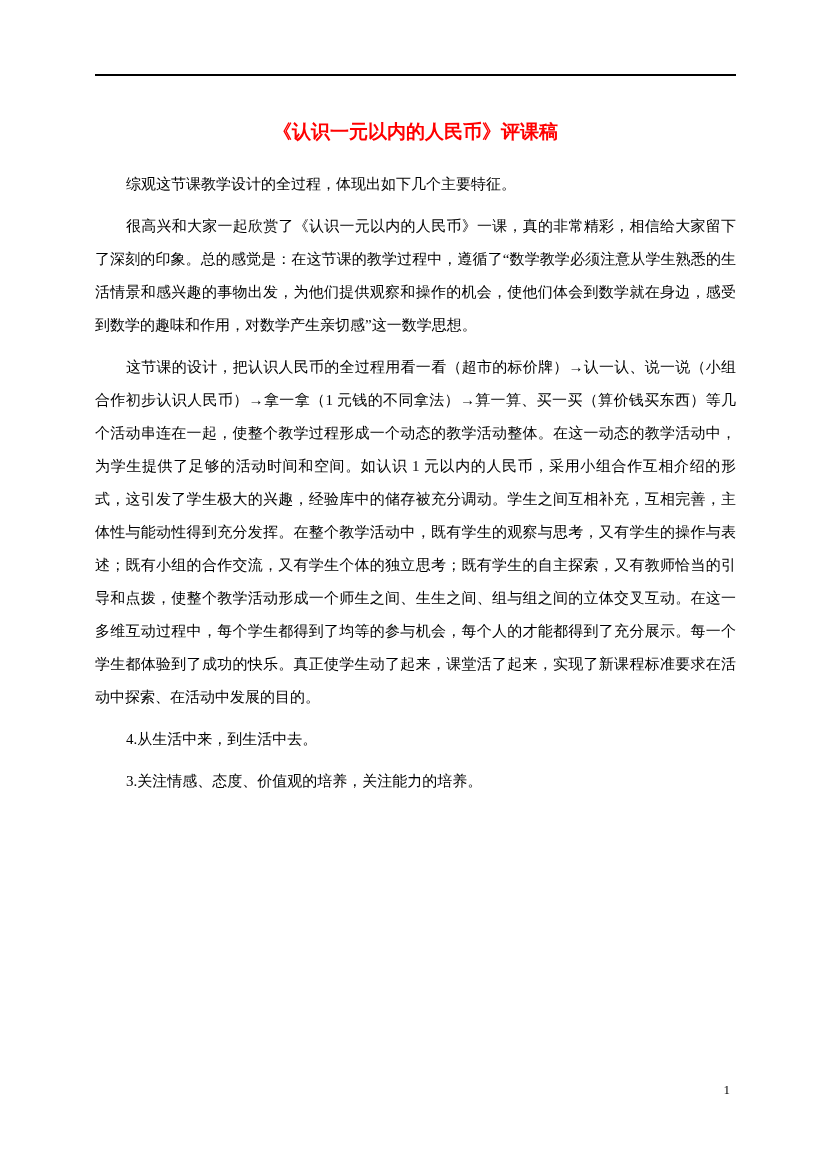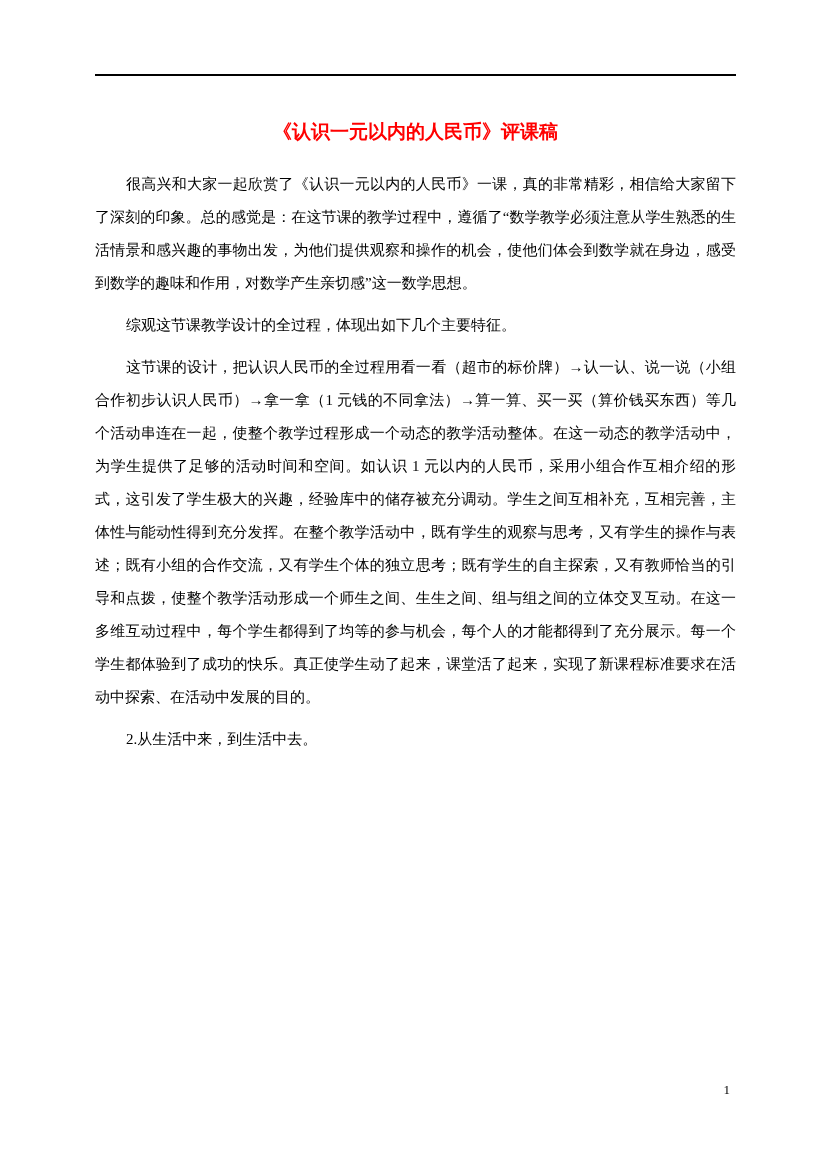--- a/index.html
+++ b/index.html
@@ -58,20 +58,21 @@
   }
 </style>
 </head>
 <body>
 
 <div class="page">
   <div class="content">
     <div class="header-rule"></div>
     <h1 class="doc-title">《认识一元以内的人民币》评课稿</h1>
     <div class="body-text">
+      <p>综观这节课教学设计的全过程，体现出如下几个主要特征。</p>
       <p>很高兴和大家一起欣赏了《认识一元以内的人民币》一课，真的非常精彩，相信给大家留下了深刻的印象。总的感觉是：在这节课的教学过程中，遵循了“数学教学必须注意从学生熟悉的生活情景和感兴趣的事物出发，为他们提供观察和操作的机会，使他们体会到数学就在身边，感受到数学的趣味和作用，对数学产生亲切感”这一数学思想。</p>
-      <p>综观这节课教学设计的全过程，体现出如下几个主要特征。</p>
       <p>这节课的设计，把认识人民币的全过程用看一看（超市的标价牌）→认一认、说一说（小组合作初步认识人民币）→拿一拿（1 元钱的不同拿法）→算一算、买一买（算价钱买东西）等几个活动串连在一起，使整个教学过程形成一个动态的教学活动整体。在这一动态的教学活动中，为学生提供了足够的活动时间和空间。如认识 1 元以内的人民币，采用小组合作互相介绍的形式，这引发了学生极大的兴趣，经验库中的储存被充分调动。学生之间互相补充，互相完善，主体性与能动性得到充分发挥。在整个教学活动中，既有学生的观察与思考，又有学生的操作与表述；既有小组的合作交流，又有学生个体的独立思考；既有学生的自主探索，又有教师恰当的引导和点拨，使整个教学活动形成一个师生之间、生生之间、组与组之间的立体交叉互动。在这一多维互动过程中，每个学生都得到了均等的参与机会，每个人的才能都得到了充分展示。每一个学生都体验到了成功的快乐。真正使学生动了起来，课堂活了起来，实现了新课程标准要求在活动中探索、在活动中发展的目的。</p>
-      <p>2.从生活中来，到生活中去。</p>
+      <p>4.从生活中来，到生活中去。</p>
+      <p>3.关注情感、态度、价值观的培养，关注能力的培养。</p>
     </div>
   </div>
   <span class="page-number">1</span>
 </div>
 
 </body></html>

